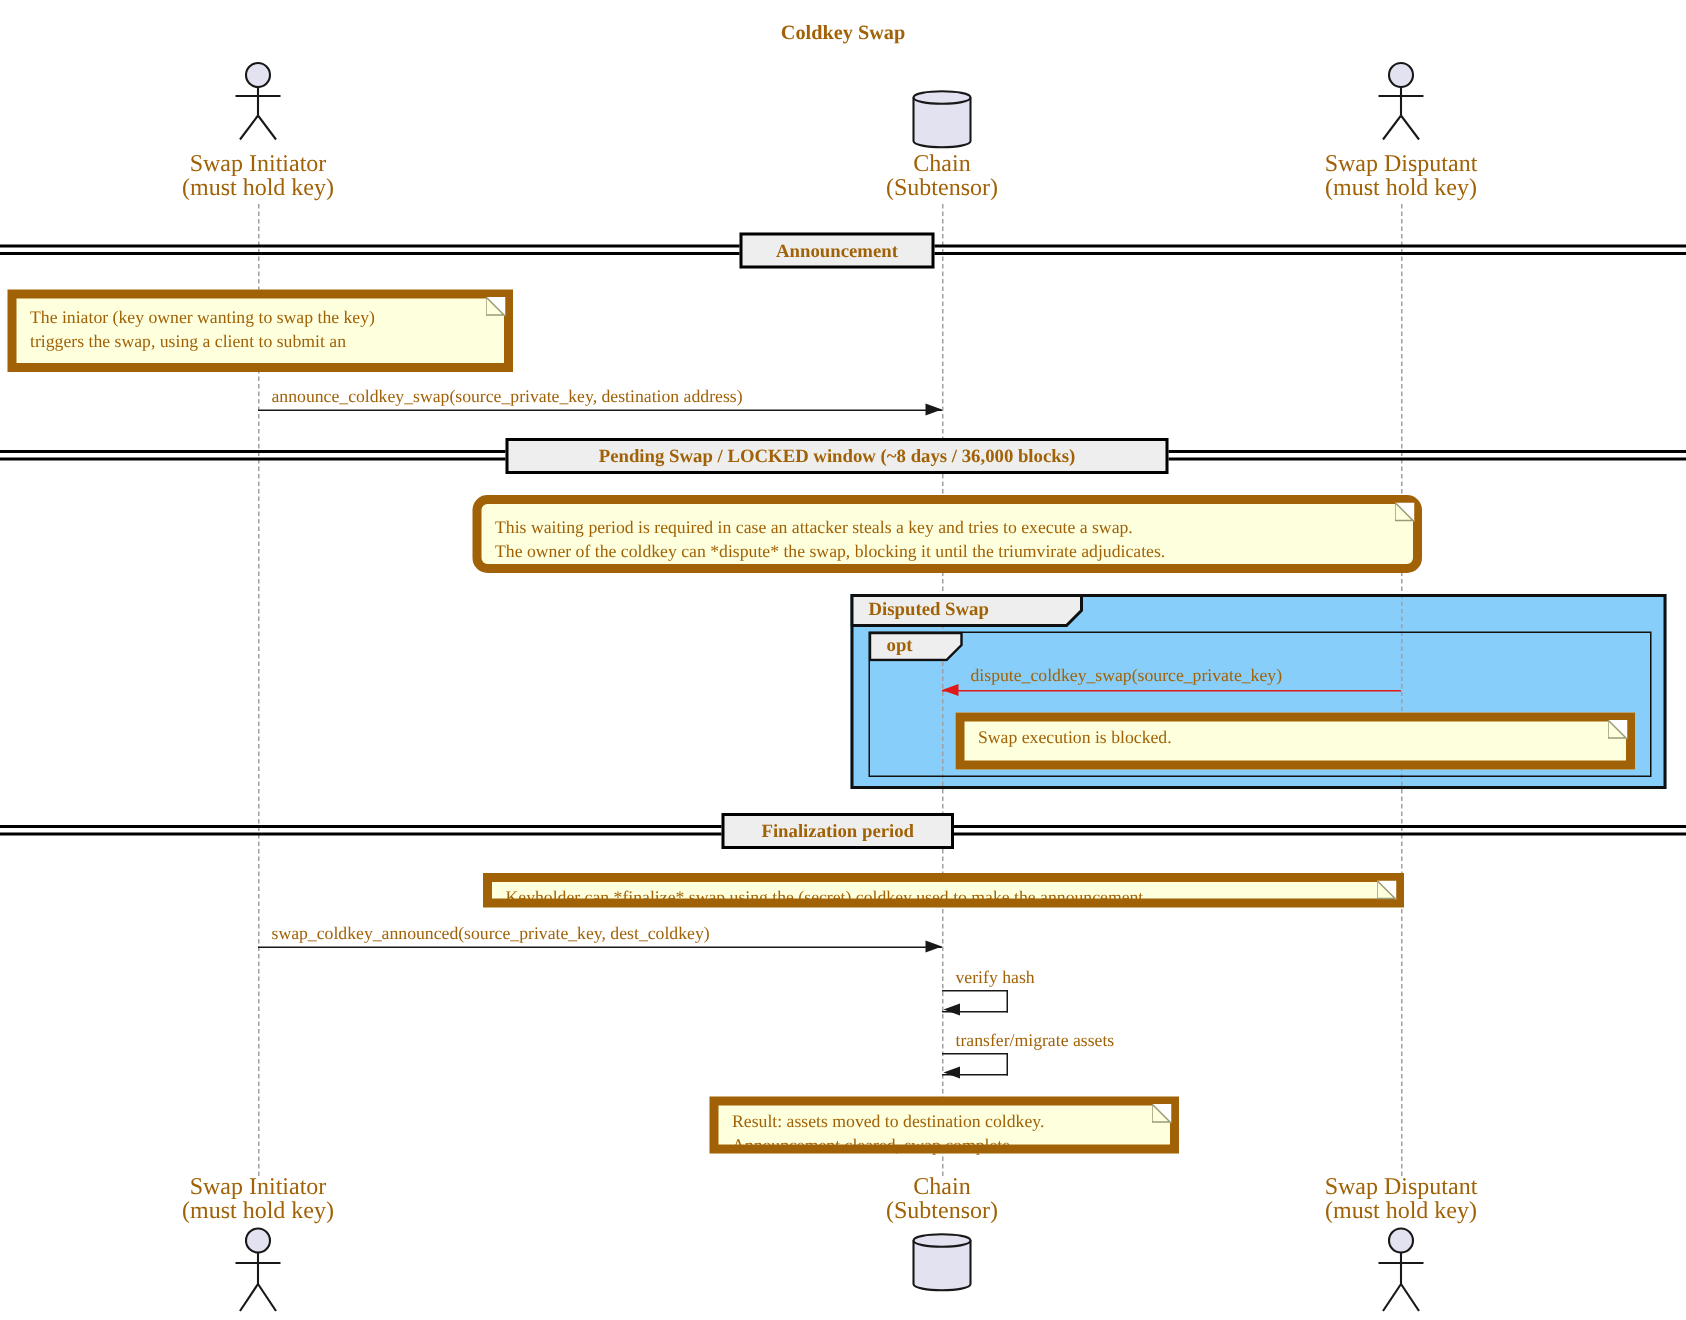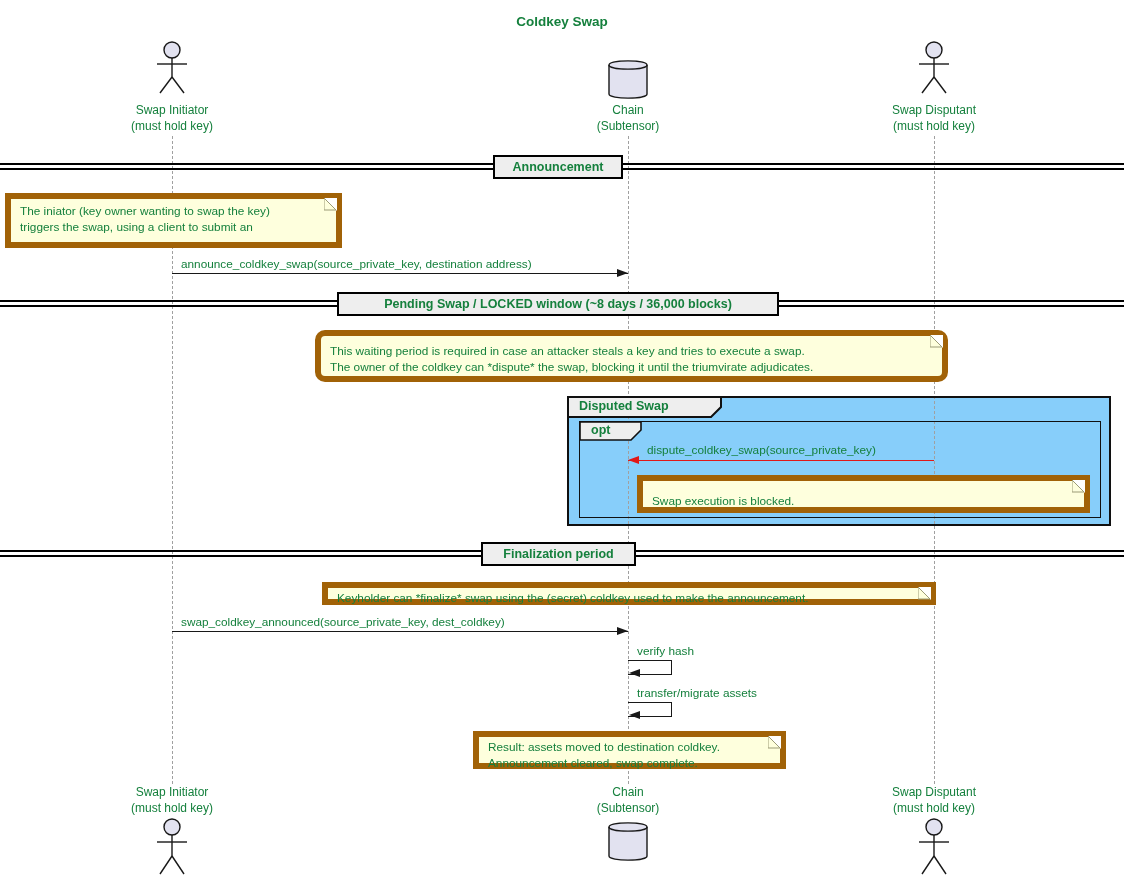--- a/index.html
+++ b/index.html
@@ -1,21 +1,21 @@
 <!DOCTYPE html>
 <html><head>
 <meta charset="utf-8">
 <style>
   html,body{margin:0;padding:0;background:#ffffff;}
   #diagram{position:relative;width:1124px;height:877px;background:#ffffff;overflow:hidden;
-           font-family:Liberation Sans, sans-serif;color:#15803d;}
+           font-family:Liberation Serif, serif;color:#a16207;}
   .abs{position:absolute;}
   .title{font-weight:bold;font-size:13.5px;text-align:center;width:100%;top:14px;left:0;}
   .lifeline{width:0;border-left:1px dashed #A0A0A0;z-index:2;}
-  .plabel{width:220px;text-align:center;font-size:12px;line-height:16px;z-index:2;}
+  .plabel{width:220px;text-align:center;font-size:16px;line-height:16px;z-index:2;}
   .divline{left:0;width:1124px;height:7px;box-sizing:border-box;
            border-top:2px solid #000;border-bottom:2px solid #000;z-index:4;}
   .divbox{background:#EEEEEE;border:2px solid #000;box-sizing:border-box;z-index:5;
           display:flex;align-items:center;justify-content:center;
           font-weight:bold;font-size:12.5px;white-space:nowrap;}
   .note{background:#FEFFDD;border:6px solid #a16207;box-sizing:border-box;z-index:4;
         font-size:11.8px;line-height:16px;padding:4px 9px;white-space:nowrap;}
   .fold{position:absolute;top:-1px;right:-1px;z-index:6;}
   .msg-label{font-size:11.8px;white-space:nowrap;z-index:4;}
   .msg-line{height:0;border-top:1px solid #181818;z-index:4;}
@@ -126,21 +126,21 @@
     <svg width="64" height="20" viewBox="0 0 64 20">
       <path d="M1 1 H62 V9 L52 19 H1 Z" fill="#EEEEEE" stroke="#101010" stroke-width="1.6"></path>
     </svg>
   </div>
   <div class="abs pent-text" style="left:591px;top:423px;">opt</div>
 
   <div class="abs msg-label" style="left:647px;top:443px;">dispute_coldkey_swap(source_private_key)</div>
   <div class="abs msg-line red" style="left:628px;top:460px;width:306px;"></div>
   <div class="abs arr-l red" style="left:628px;top:456px;"></div>
 
-  <div class="abs note" style="left:637px;top:475px;width:453px;height:38px;padding-top:12px;">
+  <div class="abs note" style="left:637px;top:475px;width:453px;height:38px;padding-top:2px;">
     <div>Swap execution is blocked.</div>
     <svg class="fold" width="13" height="13">
       <polygon points="0,0 13,13 13,0" fill="#ffffff"></polygon>
       <polygon points="0,0 12,12 0,12" fill="#FEFFDD" stroke="#9B9B77" stroke-width="1"></polygon>
     </svg>
   </div>
 
   <div class="abs divline" style="top:550px;"></div>
   <div class="abs divbox" style="left:481px;top:542px;width:155px;height:24px;">Finalization period</div>
 

